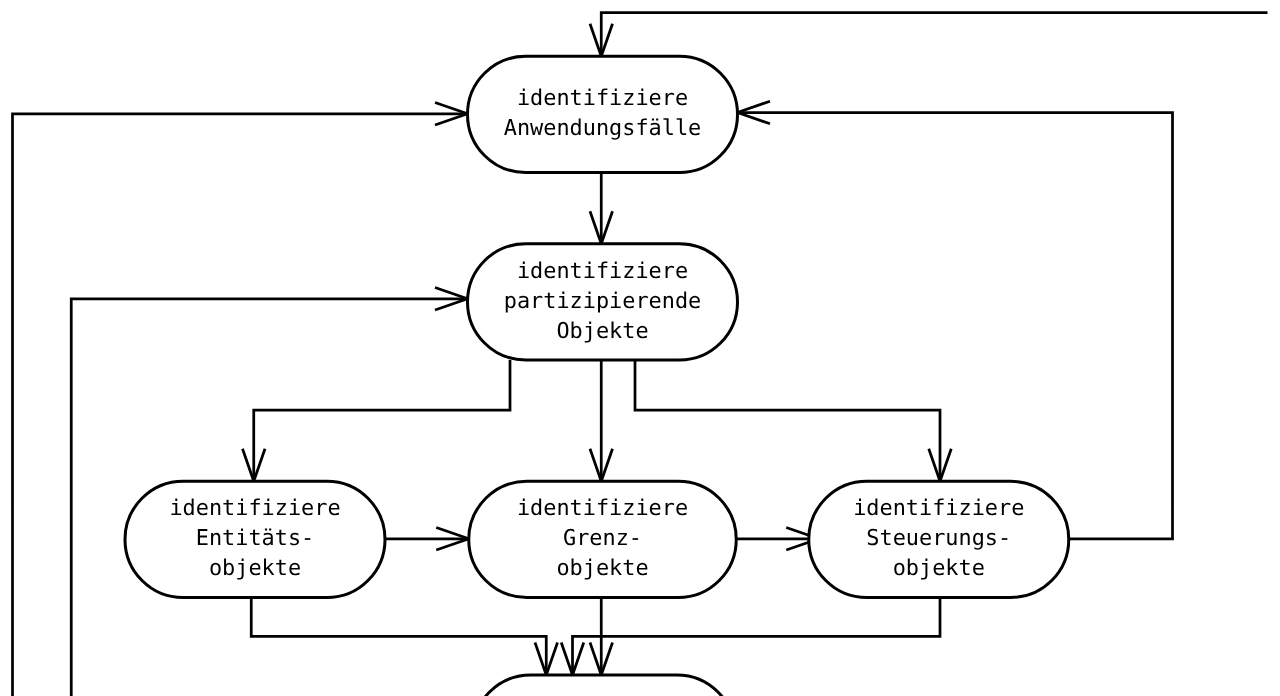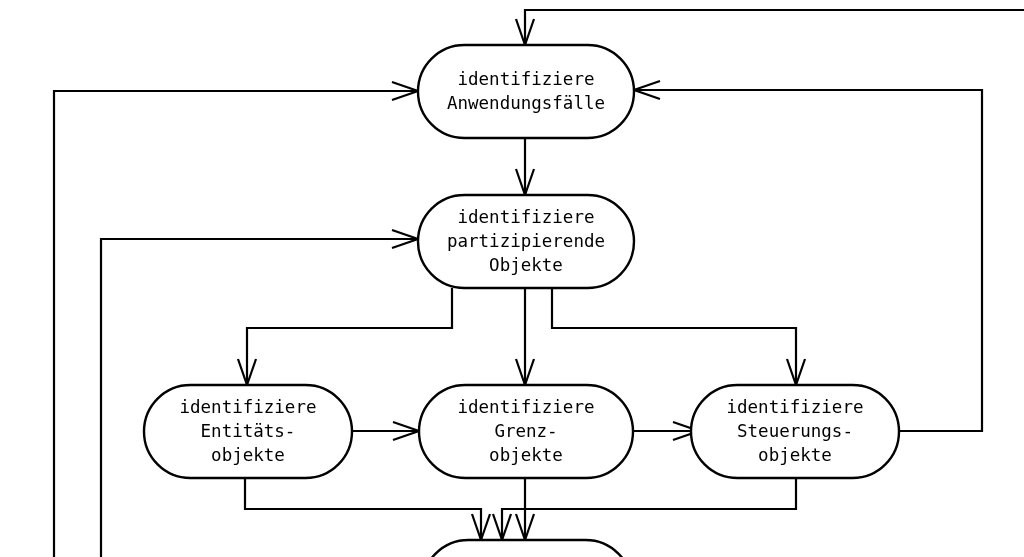--- a/index.html
+++ b/index.html
@@ -11,21 +11,20 @@
     width: 1024px;
     height: 557px;
     overflow: hidden;
     font-family: "DejaVu Sans Mono", "Liberation Mono", monospace;
   }
   #diagram-root {
     position: relative;
     width: 948px;
     height: 557px;
     background: #ffffff;
-    margin-left: 44px;
   }
   svg.flowchart {
     display: block;
     width: 1024px;
     height: 557px;
   }
   .node-shape {
     fill: #ffffff;
     stroke: #000000;
     stroke-width: 2.4;

